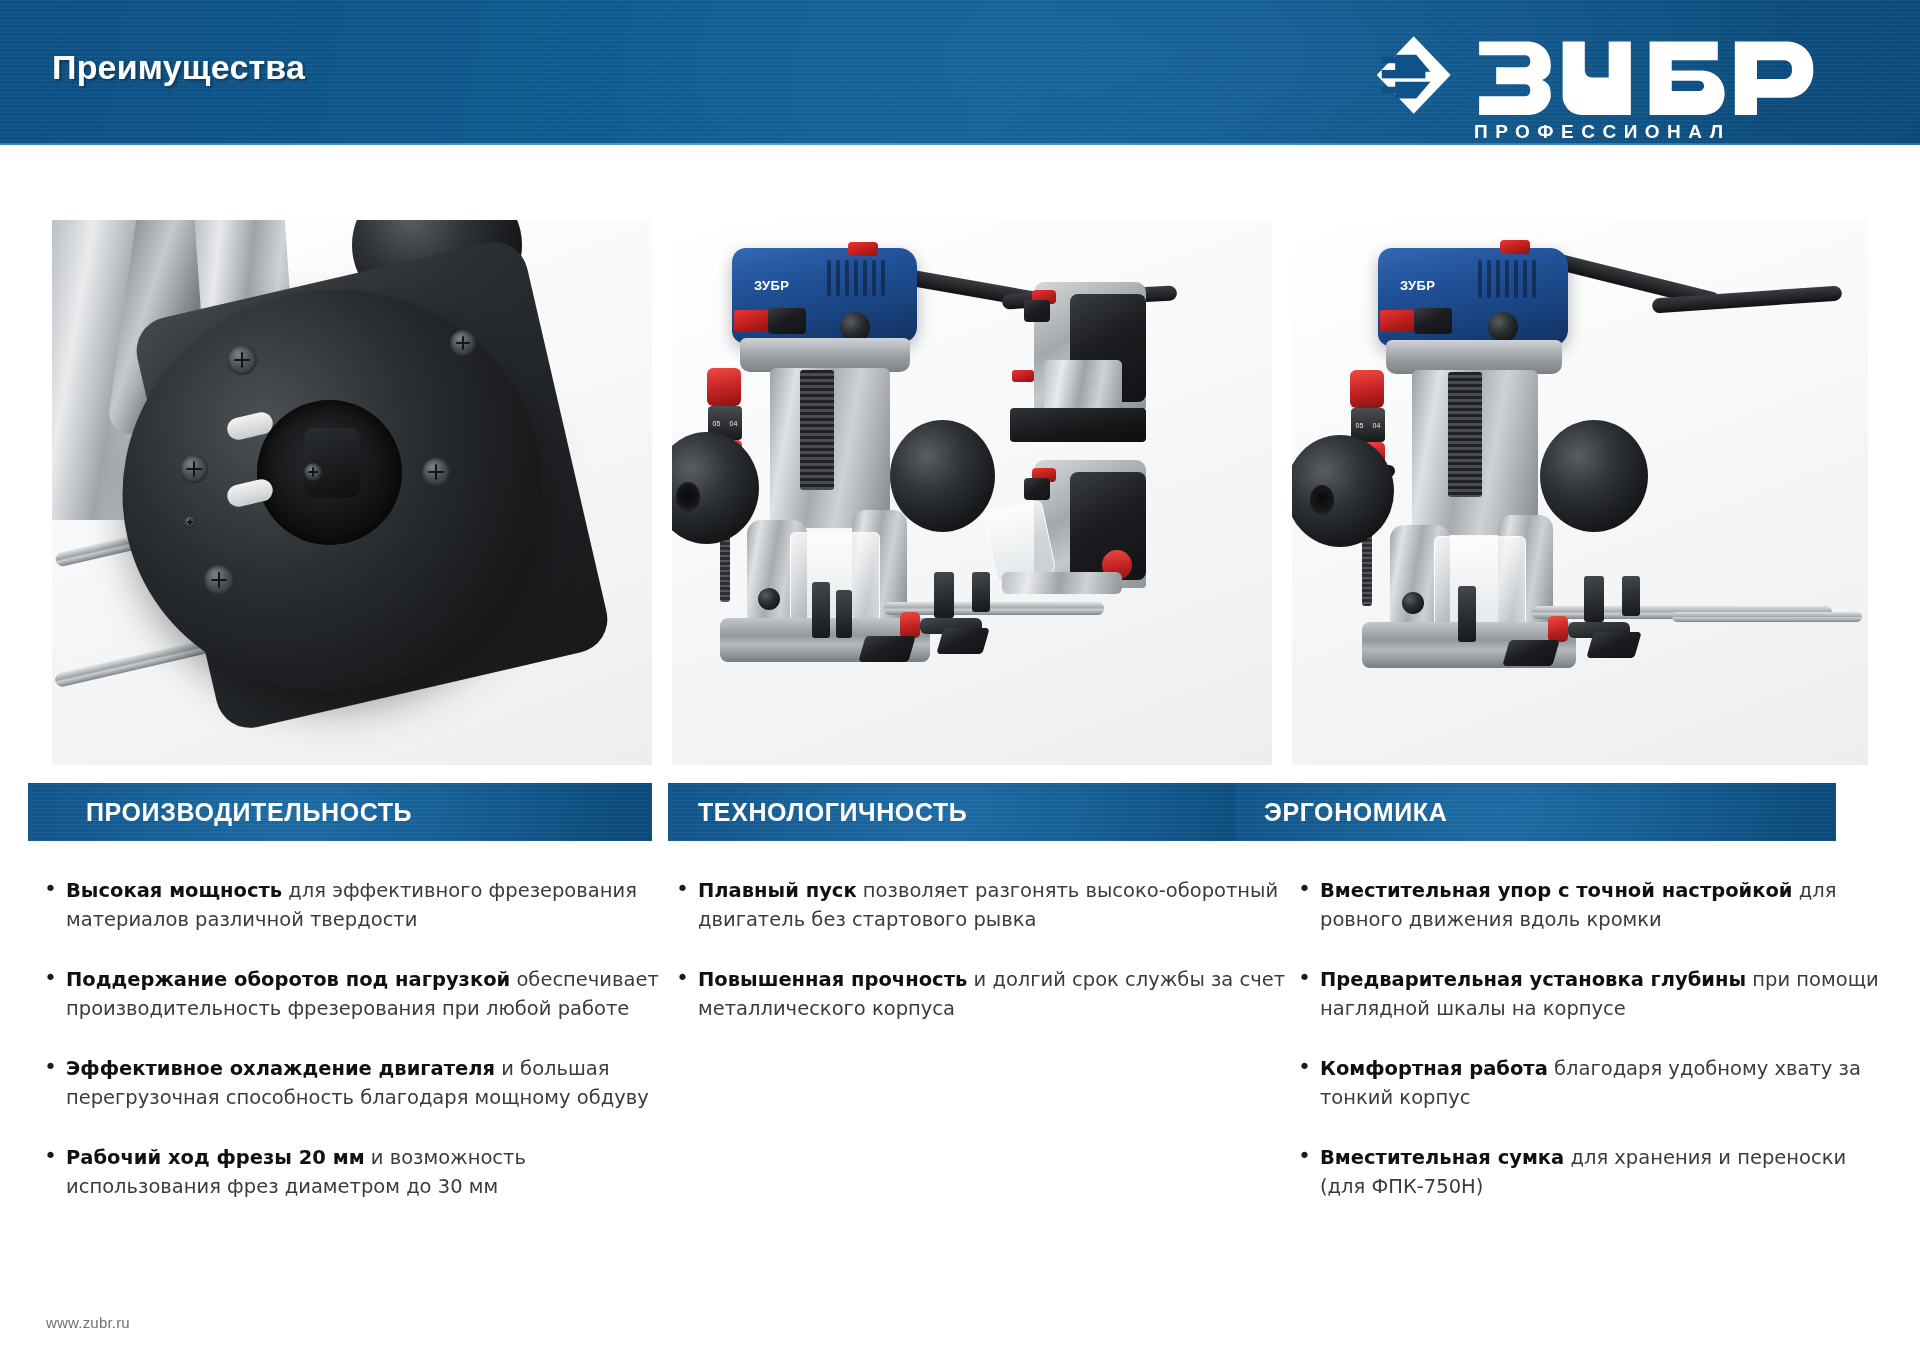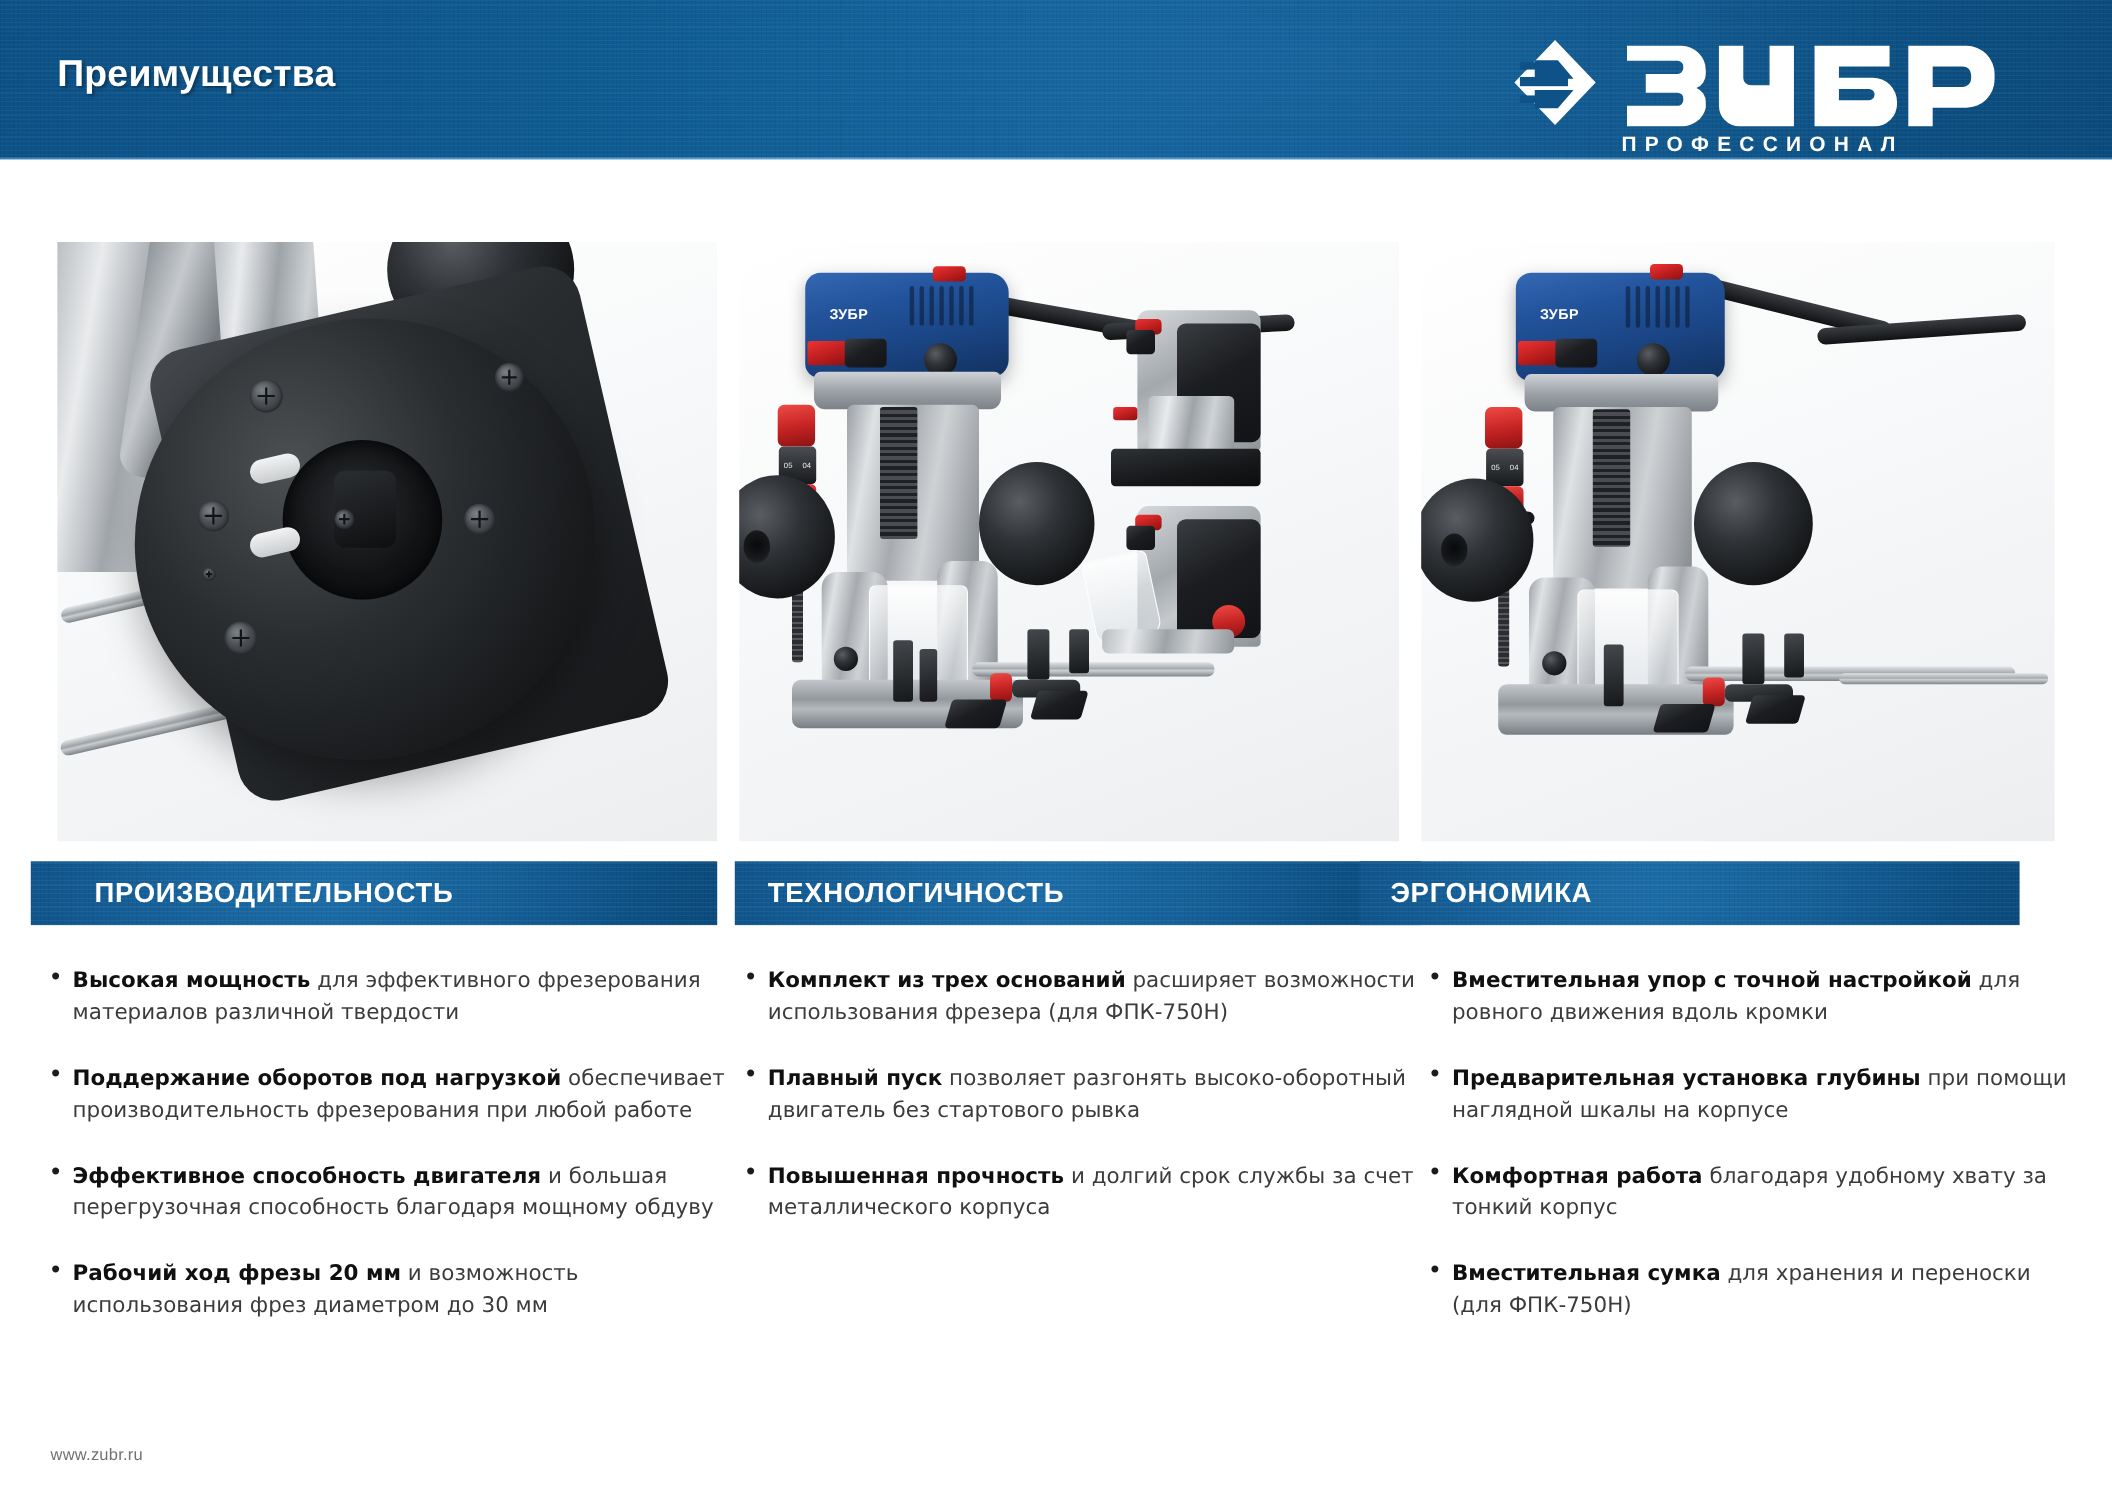--- a/index.html
+++ b/index.html
@@ -441,32 +441,29 @@
 </div>
 
 <div class="col c1">
   <div class="bullet">
     <b>Высокая мощность</b><span> для эффективного фрезерования материалов различной твердости</span>
   </div>
   <div class="bullet">
     <b>Поддержание оборотов под нагрузкой</b><span> обеспечивает производительность фрезерования при любой работе</span>
   </div>
   <div class="bullet">
-    <b>Эффективное способность двигателя</b><span> и большая перегрузочная способность благодаря мощному обдуву</span>
+    <b>Эффективное охлаждение двигателя</b><span> и большая перегрузочная способность благодаря мощному обдуву</span>
   </div>
   <div class="bullet">
     <b>Рабочий ход фрезы 20 мм</b><span> и возможность использования фрез диаметром до 30 мм</span>
   </div>
 </div>
 
 <div class="col c2">
   <div class="bullet">
-    <b>Комплект из трех оснований</b><span> расширяет возможности использования фрезера (для ФПК-750Н)</span>
-  </div>
-  <div class="bullet">
     <b>Плавный пуск</b><span> позволяет разгонять высоко-оборотный двигатель без стартового рывка</span>
   </div>
   <div class="bullet">
     <b>Повышенная прочность</b><span> и долгий срок службы за счет металлического корпуса</span>
   </div>
 </div>
 
 <div class="col c3">
   <div class="bullet">
     <b>Вместительная упор с точной настройкой</b><span> для ровного движения вдоль кромки</span>

